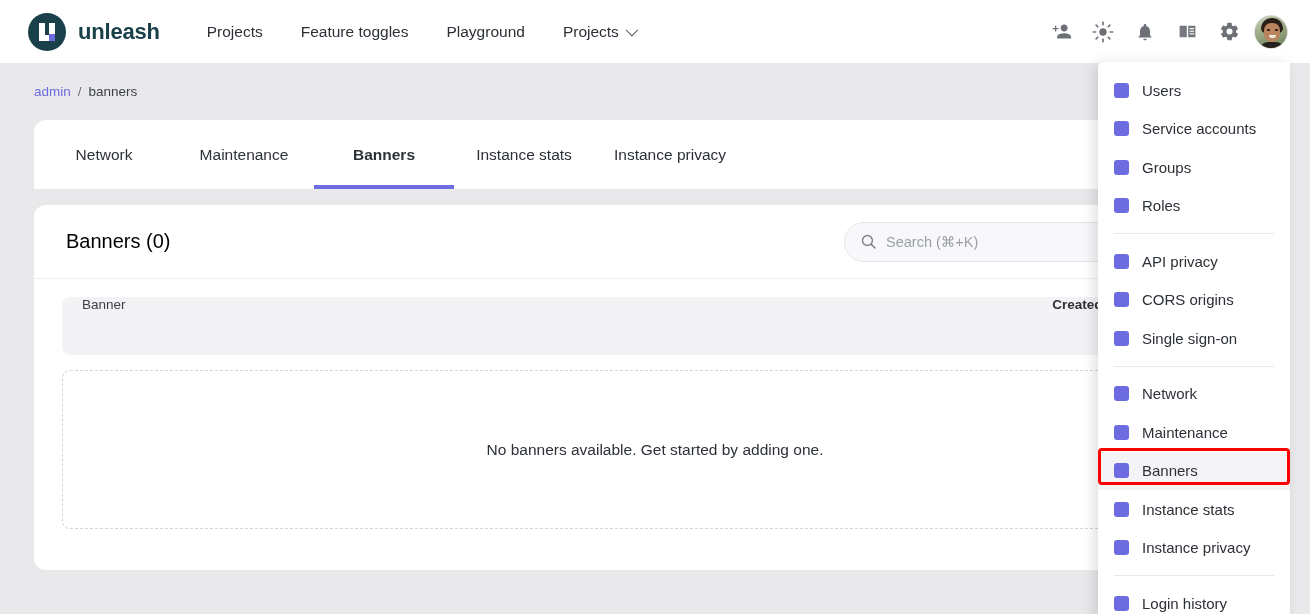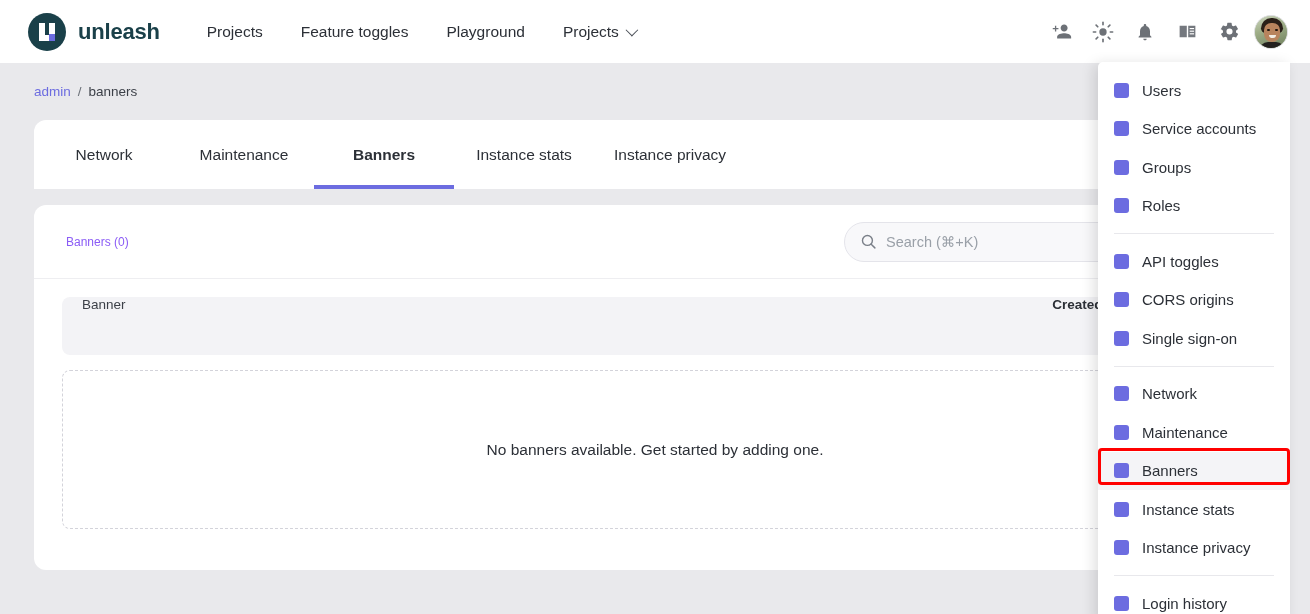--- a/index.html
+++ b/index.html
@@ -201,22 +201,22 @@
     overflow: hidden;
   }
   .card-head {
     height: 74px;
     border-bottom: 1px solid #eeeef1;
     display: flex;
     align-items: center;
     padding: 0 32px;
   }
   .card-title {
-    font-size: 12px;
-    color: #8b5cf6;
+    font-size: 20px;
+    color: #000000;
   }
   .head-spacer { flex: 1; }
   .search-box {
     width: 400px;
     height: 40px;
     border: 1px solid #e4e4ea;
     background: #f8f8fa;
     border-radius: 20px;
     display: flex;
     align-items: center;
@@ -492,21 +492,21 @@
   </div>
   <div class="menu-item">
     <span class="menu-sq"></span>
     <span>Roles</span>
   </div>
 
   <div class="menu-divider"></div>
 
   <div class="menu-item">
     <span class="menu-sq"></span>
-    <span>API toggles</span>
+    <span>API privacy</span>
   </div>
   <div class="menu-item">
     <span class="menu-sq"></span>
     <span>CORS origins</span>
   </div>
   <div class="menu-item">
     <span class="menu-sq"></span>
     <span>Single sign-on</span>
   </div>
 

